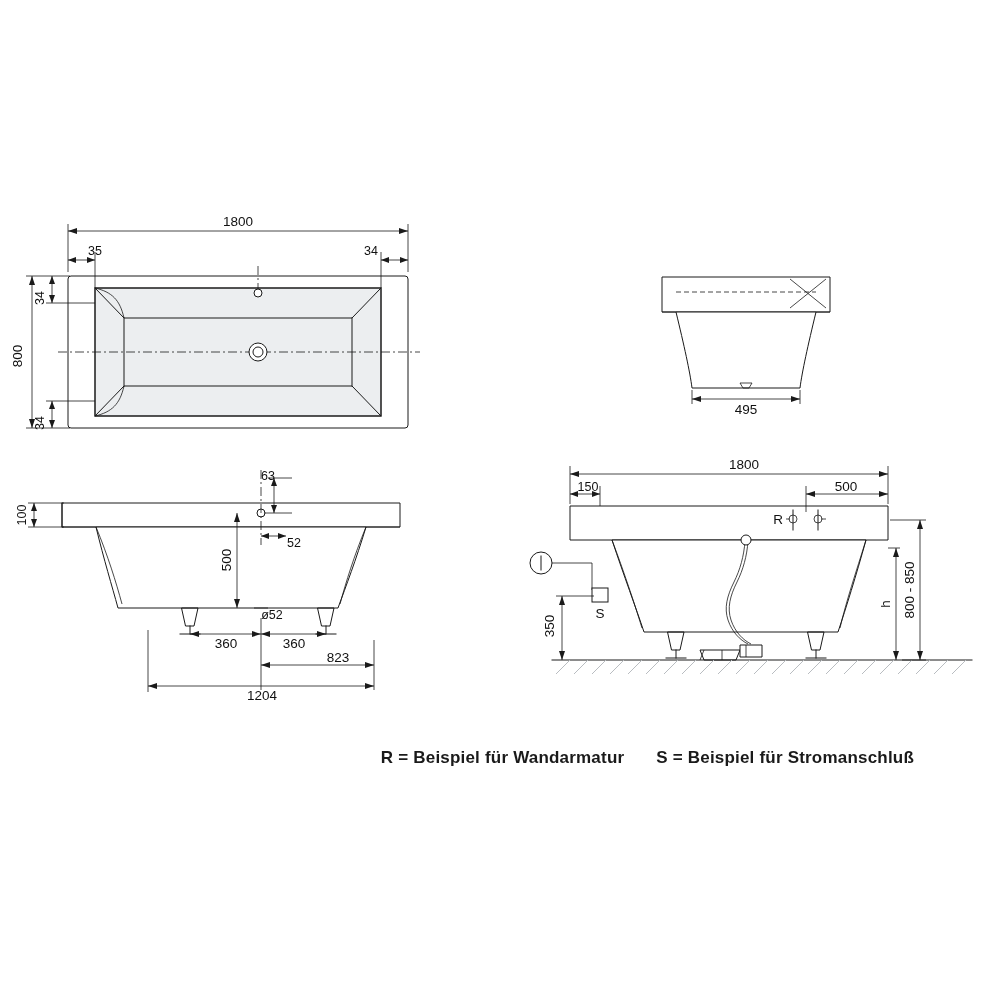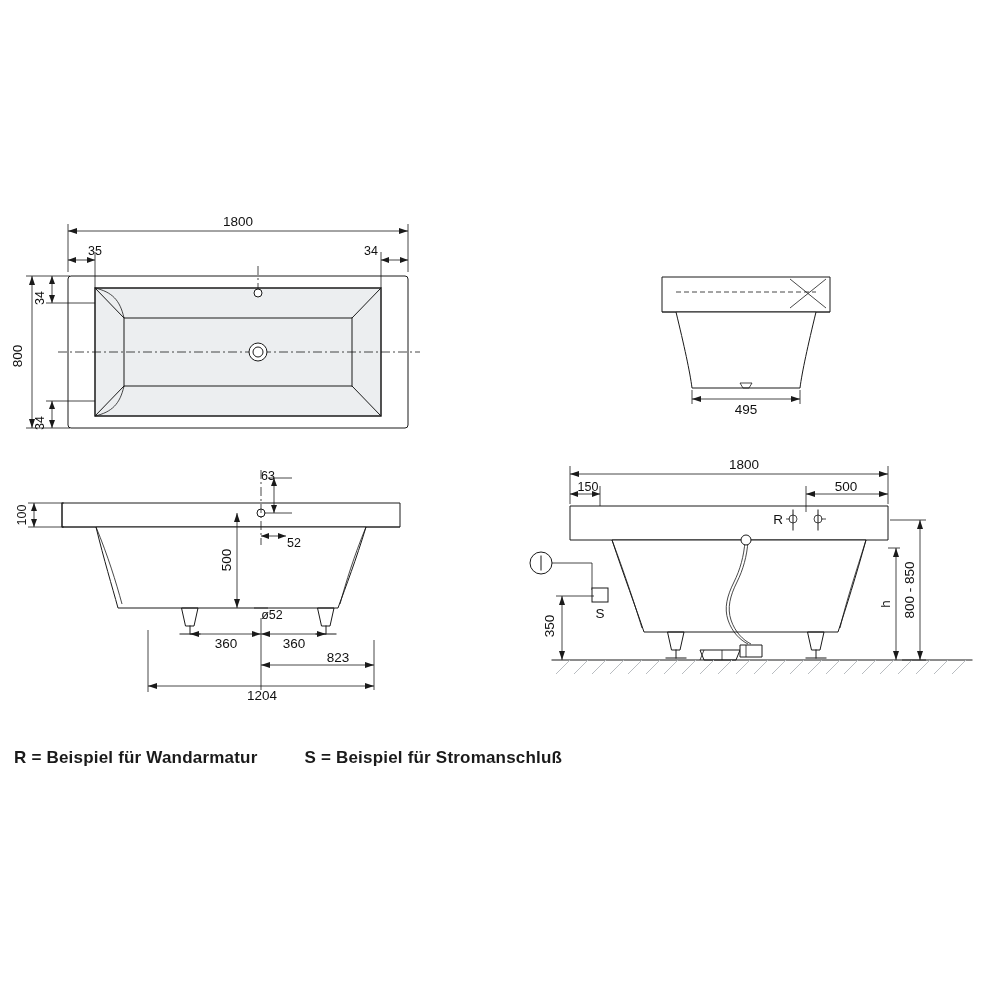--- a/index.html
+++ b/index.html
@@ -11,20 +11,21 @@
     width: 1000px;
     height: 1000px;
     font-family: "Liberation Sans", sans-serif;
     color: #1a1a1a;
     position: relative;
     overflow: hidden;
   }
   #sheet {
     position: absolute;
     inset: 0;
+    text-align: right;
   }
   svg.drawing {
     position: absolute;
     left: 0;
     top: 0;
     width: 1000px;
     height: 1000px;
   }
   .legend {
     position: absolute;
@@ -33,21 +34,21 @@
     width: 900px;
     font-size: 17px;
     letter-spacing: 0.2px;
   }
   .legend .entry {
     display: inline-block;
     white-space: nowrap;
     font-weight: bold;
   }
   .legend .entry.second {
-    margin-left: 42px;
+    margin-left: 27px;
   }
   
   text {
     font-family: "Liberation Sans", sans-serif;
     font-size: 13.5px;
     fill: #111111;
   }
   .lbl-sm { font-size: 12.5px; }
   .lbl-md { font-size: 13.5px; }
   .ln {

